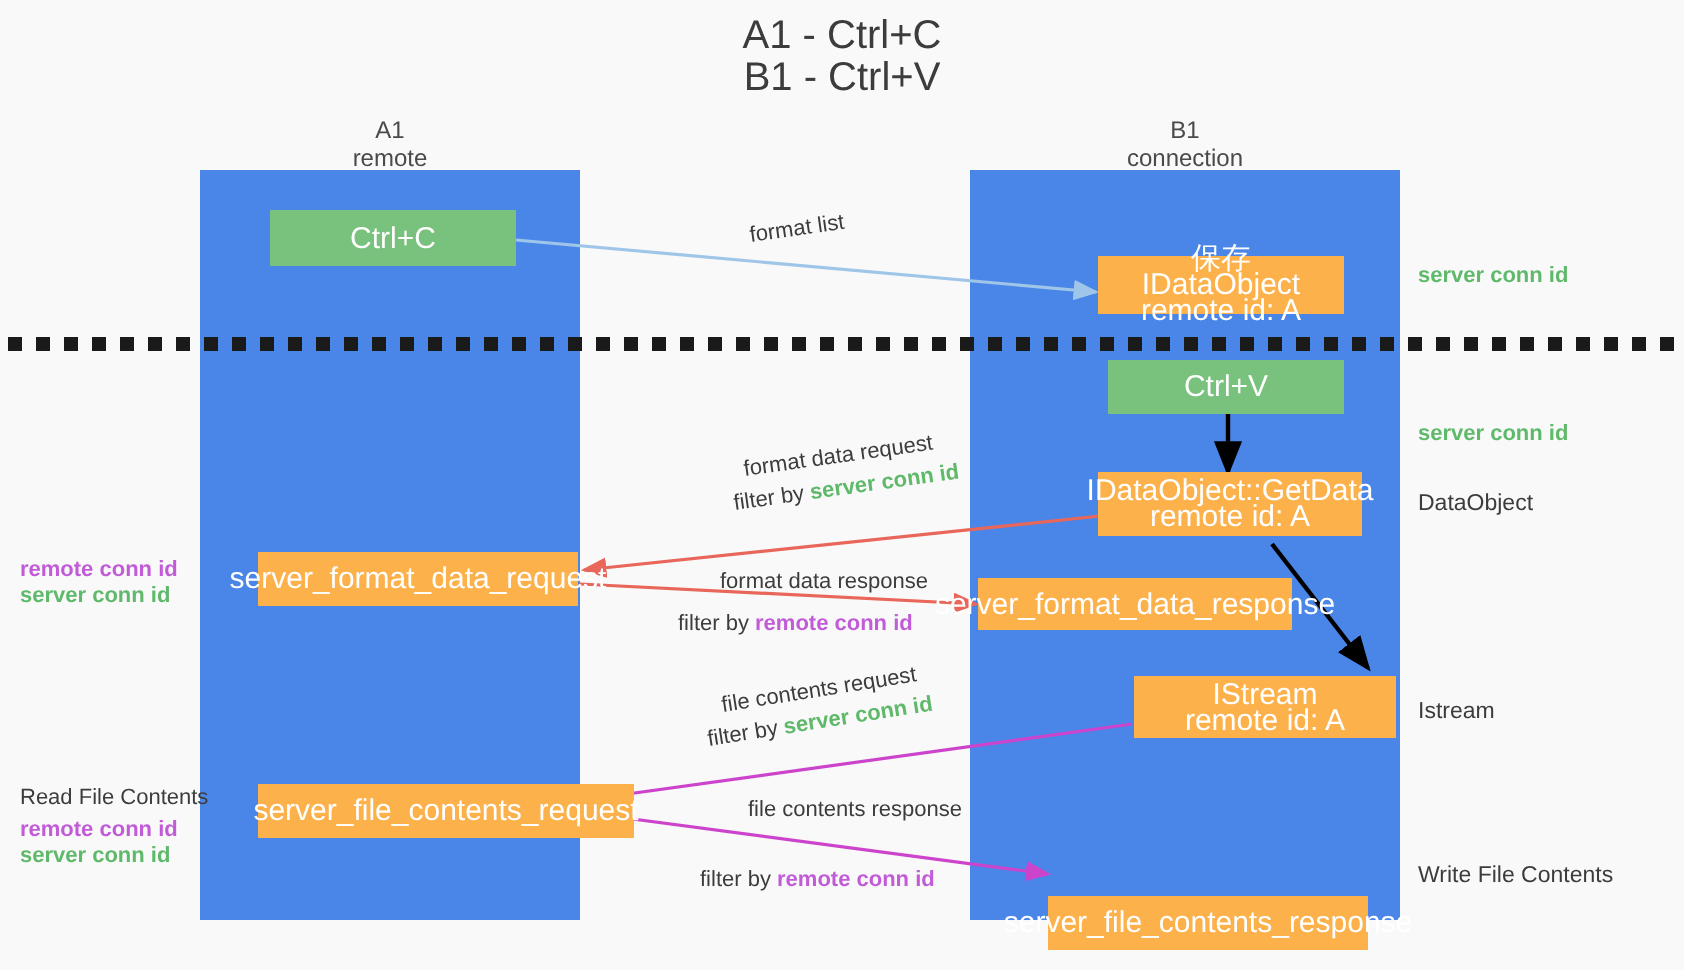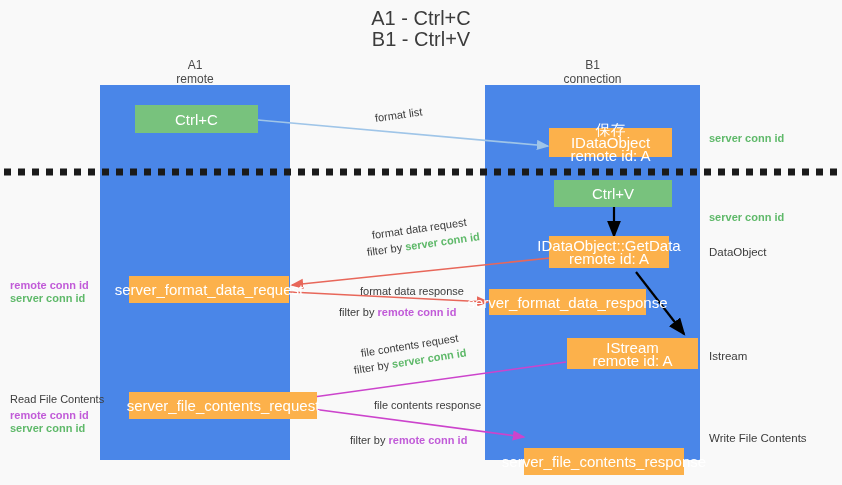--- a/index.html
+++ b/index.html
@@ -110,21 +110,21 @@
     <div>
       <span>保存IDataObject</span>
       <span>remote id: A</span>
     </div>
   </div>
 
   <div class="abs box green" style="left:554px;top:180px;width:118px;height:27px;">
     <span>Ctrl+V</span>
   </div>
 
-  <div class="abs box orange two-line" style="left:549px;top:236px;width:120px;height:32px;align-items:center;">
+  <div class="abs box orange two-line" style="left:549px;top:236px;width:132px;height:32px;align-items:center;">
     <div>
       <span>IDataObject::GetData</span>
       <span>remote id: A</span>
     </div>
   </div>
 
   <div class="abs box orange" style="left:129px;top:276px;width:160px;height:27px;">
     <span>server_format_data_request</span>
   </div>
 

